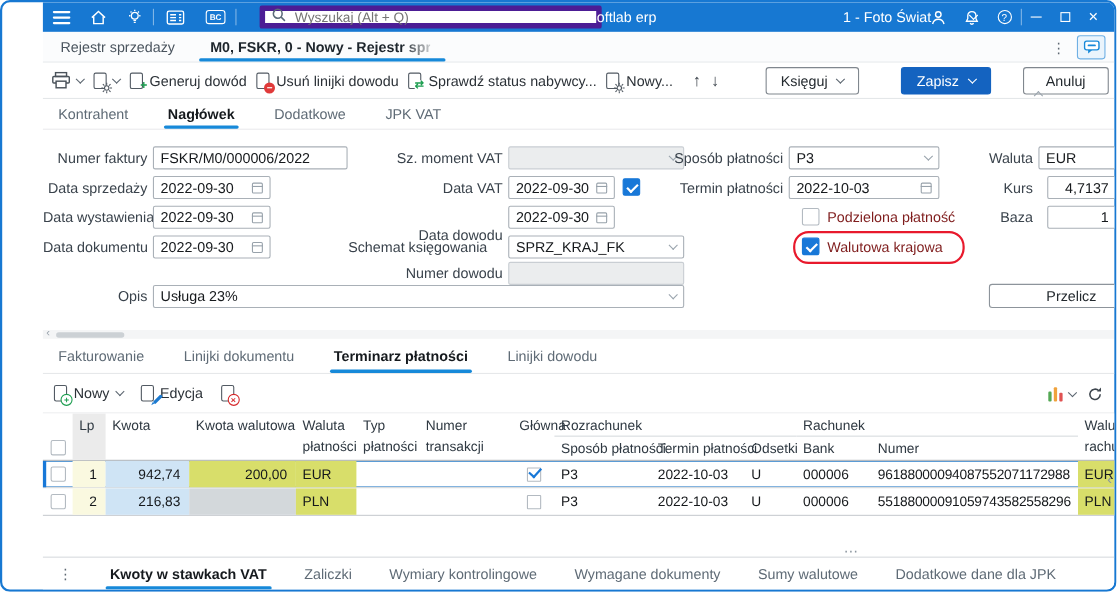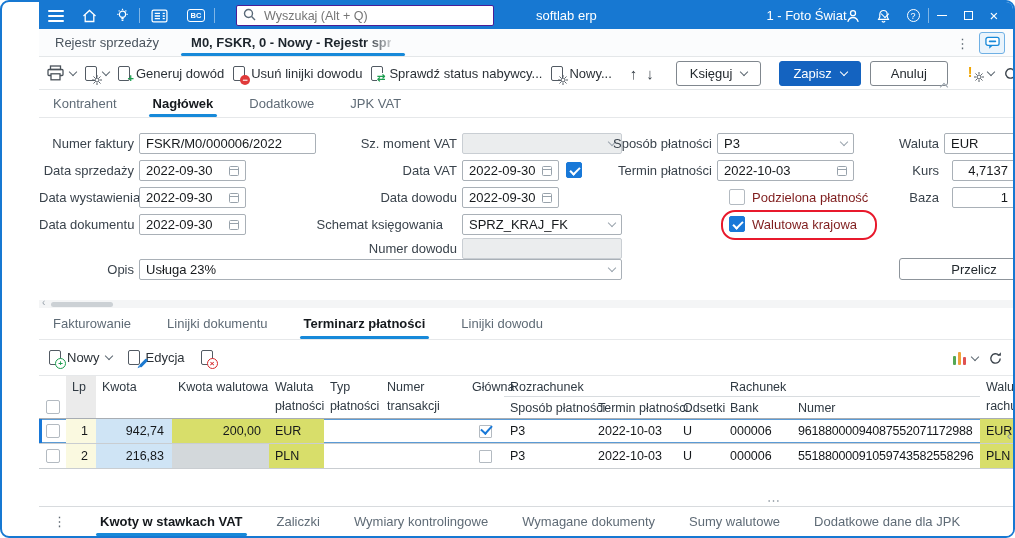--- a/index.html
+++ b/index.html
@@ -5,21 +5,21 @@
   html,body{margin:0;padding:0;background:#fff;font-family:"Liberation Sans",sans-serif;}
   *{box-sizing:border-box;}
   .window{position:relative;width:1015px;height:538px;border:2px solid #1778d2;border-radius:9px;overflow:hidden;background:#fff;padding-left:37px;}
 
   
   .titlebar{height:27px;background:#1778d2;display:flex;align-items:center;position:relative;color:#fff;}
   .tb-ico{display:inline-flex;align-items:center;justify-content:center;height:27px;cursor:default;}
   .hamburger{width:16px;display:inline-flex;flex-direction:column;gap:3px;}
   .hamburger i{display:block;height:2px;background:#fff;border-radius:1px;}
   .tsep{width:1px;height:15px;background:rgba(255,255,255,.45);}
-  .searchbox{position:absolute;left:197px;top:3px;width:258px;height:21px;background:#fff;border:1px solid #4c1d95;border-radius:2px;display:flex;align-items:center;padding:0 6px;gap:6px;}
+  .searchbox{position:absolute;left:197px;top:3px;width:311px;height:21px;background:#fff;border:5px solid #4c1d95;border-radius:2px;display:flex;align-items:center;padding:0 6px;gap:6px;}
   .searchbox input{border:none;outline:none;flex:1;font-size:12.5px;color:#4b5a66;font-family:"Liberation Sans",sans-serif;background:transparent;}
   .app-name{position:absolute;left:497px;top:0;height:27px;line-height:27px;font-size:13px;}
   .company{position:absolute;left:700px;top:0;height:27px;display:flex;align-items:center;gap:8px;width:135px;justify-content:center;font-size:13px;}
   .tb-right{position:absolute;right:6px;top:0;height:27px;display:flex;align-items:center;gap:0;}
   .bc-box{border:1.2px solid #fff;border-radius:3px;font-size:7.5px;font-weight:bold;padding:2px 3px;line-height:1;}
   .helpcircle{width:13px;height:13px;border:1.2px solid #fff;border-radius:50%;font-size:9px;line-height:12px;text-align:center;}
   .winbtn{width:26px;text-align:center;font-size:13px;}
   .maxsq{display:inline-block;width:9px;height:9px;border:1.3px solid #fff;}
   .minbar{display:inline-block;width:10px;height:0;border-top:1.5px solid #fff;}
 
@@ -46,21 +46,21 @@
   .vsep{width:1px;height:18px;background:#d3d7da;}
   .docicon{position:relative;width:12px;height:15px;border:1.3px solid #525a63;border-radius:2px;background:#fff;display:inline-block;}
   .badge{position:absolute;font-weight:bold;line-height:1;}
   .badge.green{color:#1d9e50;right:-5px;bottom:-4px;font-size:11px;}
   .badge.redc{right:-6px;bottom:-5px;width:10px;height:10px;background:#e03a3a;color:#fff;border-radius:50%;font-size:9px;text-align:center;line-height:10px;}
   .badge.redx{right:-6px;bottom:-5px;width:11px;height:11px;background:#fff;color:#d6292c;border:1.2px solid #d6292c;border-radius:50%;font-size:8px;text-align:center;line-height:9px;}
   .badge.swap{color:#1d9e50;right:-3px;bottom:-3px;font-size:10px;background:#fff;}
   .pencil{position:absolute;right:-6px;bottom:-4px;width:3px;height:10px;background:#1c7ad0;transform:rotate(45deg);border-radius:1px;}
   .pencil::after{content:"";position:absolute;left:0;bottom:-3px;border-left:1.5px solid transparent;border-right:1.5px solid transparent;border-top:3px solid #1c7ad0;}
   .arrow{font-size:15px;color:#3a424a;}
-  .btn{height:25px;border:1px solid #80878e;border-radius:3px;background:#fff;display:inline-flex;align-items:center;justify-content:center;font-size:13px;color:#23292e;padding:0 13px;gap:9px;}
+  .btn{height:25px;border:1px solid #80878e;border-radius:3px;background:#fff;display:inline-flex;align-items:center;justify-content:center;font-size:13px;color:#23292e;padding:0 13px;gap:9px;margin-left:20px;}
   .btn.primary{background:#1463c0;border-color:#1463c0;color:#fff;}
   .warn-ico{position:relative;width:16px;height:16px;}
   .warn-ico .bang{position:absolute;left:2px;top:-1px;color:#f0a400;font-weight:bold;font-size:14px;}
   .collapse-up{position:absolute;right:66px;bottom:-1px;}
 
   
   .stabs{display:flex;align-items:stretch;background:#fff;border-bottom:1px solid #e6e8ea;padding-left:12px;gap:32px;}
   .stab{display:flex;align-items:center;font-size:13px;color:#5f6b76;position:relative;padding:0 2px;}
   .stab.active{color:#15191d;font-weight:bold;}
   .stab.active::after{content:"";position:absolute;left:-2px;right:-2px;bottom:0;height:3px;background:#1789d9;border-radius:2px;}
@@ -348,21 +348,21 @@
     <span class="lbl" style="left:0;width:95px;top:141px">Opis</span>
     <div class="inp" style="left:100px;width:483px;top:141px"><span>Usługa 23%</span><span class="chev lt"></span></div>
 
     <span class="lbl" style="left:290px;width:128px;top:15px">Sz. moment VAT</span>
     <div class="inp disabled" style="left:423px;width:160px;top:15px"><span></span><span class="chev lt"></span></div>
 
     <span class="lbl" style="left:290px;width:128px;top:42px">Data VAT</span>
     <div class="inp" style="left:423px;width:97px;top:42px"><span>2022-09-30</span><span class="cal"></span></div>
     <span class="ckb checked" style="left:527px;top:44px"></span>
 
-    <span class="lbl" style="left:290px;width:128px;top:69px">Data dowodu</span>
+    <span class="lbl" style="left:290px;width:128px;top:85px">Data dowodu</span>
     <div class="inp" style="left:423px;width:97px;top:69px"><span>2022-09-30</span><span class="cal"></span></div>
 
     <span class="lbl" style="left:276px;width:128px;top:96px">Schemat księgowania</span>
     <div class="inp" style="left:423px;width:160px;top:96px"><span>SPRZ_KRAJ_FK</span><span class="chev lt"></span></div>
 
     <span class="lbl" style="left:290px;width:128px;top:120px">Numer dowodu</span>
     <div class="inp disabled" style="left:423px;width:160px;top:120px"><span></span></div>
 
     <span class="lbl" style="left:560px;width:113px;top:15px">Sposób płatności</span>
     <div class="inp" style="left:678px;width:137px;top:15px"><span>P3</span><span class="chev lt"></span></div>

